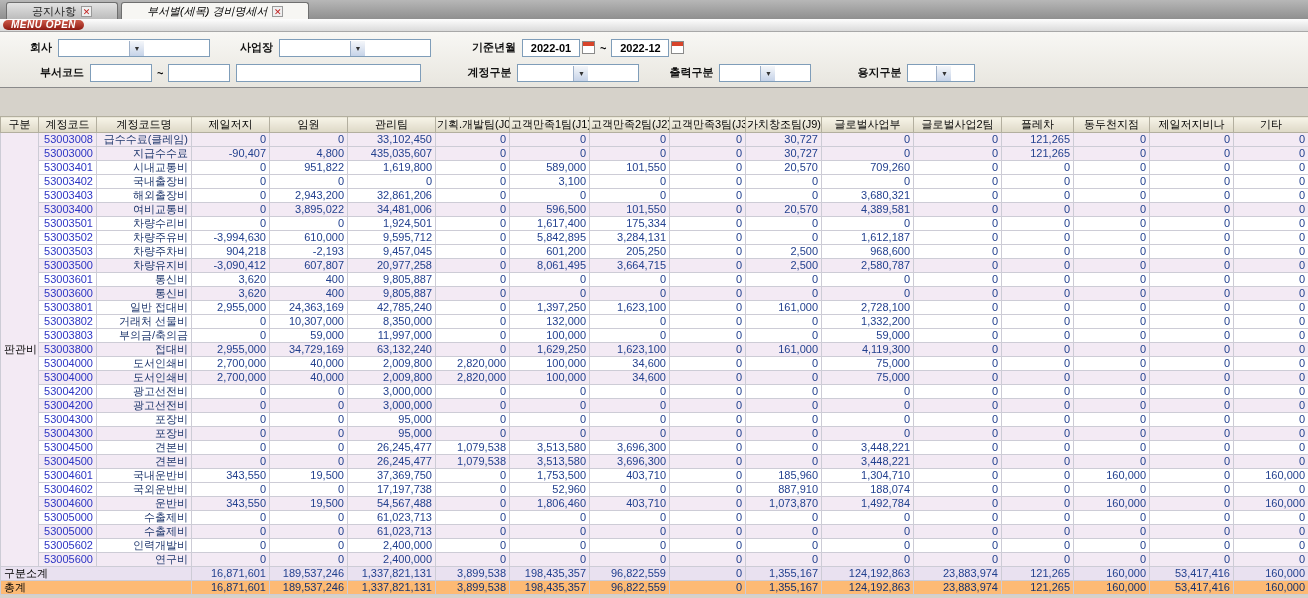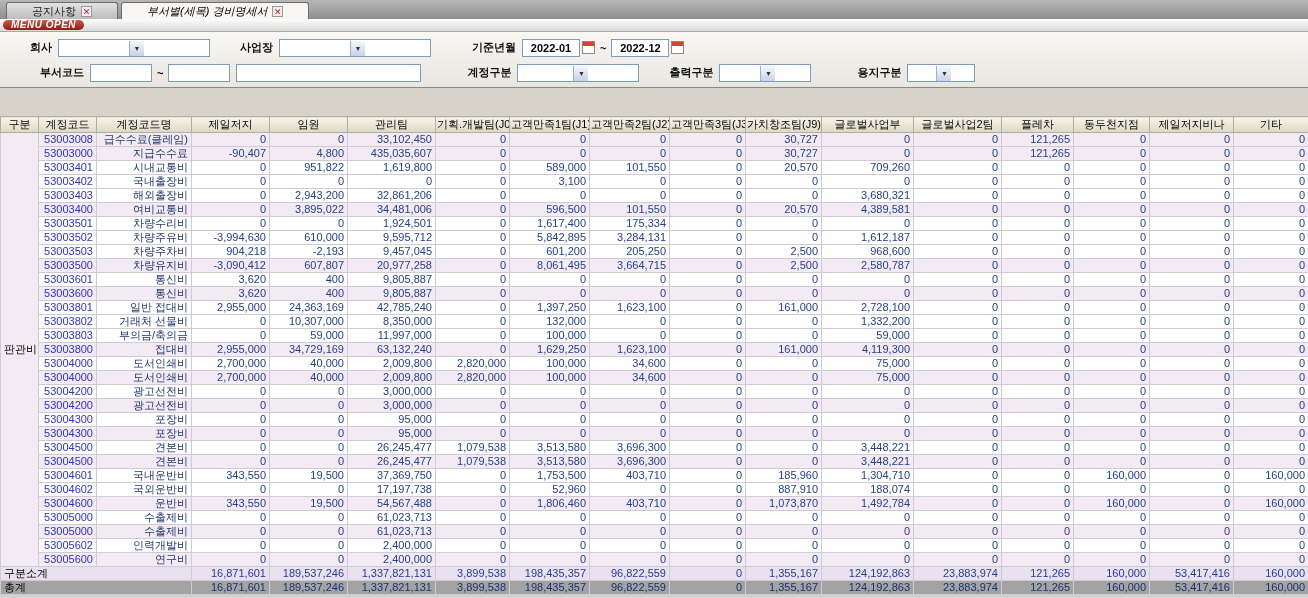--- a/index.html
+++ b/index.html
@@ -51,21 +51,21 @@
     white-space:nowrap; overflow:hidden; font-size:11px; color:#23418f; }
   .grid td.code { color:#2c34c4; text-align:right; }
   .grid td.name { text-align:right; color:#20386e; }
   .grid td.num  { text-align:right; }
   tr.plain  td { background:#ffffff; }
   tr.shaded td { background:#f3eaf4; }
   .grid td.group-cell { background:#f3eaf4; color:#000; text-align:right;
     vertical-align:middle; }
   tr.subtotal td { background:#e9e1f0; }
   tr.subtotal td.label { color:#000; text-align:left; }
-  tr.total td { background:#a3a3a3; color:#16336f; }
+  tr.total td { background:#fdba74; color:#16336f; }
   tr.total td.label { color:#000; text-align:left; }
 
   
   .ml6{margin-left:6px}.ml25{margin-left:41px}.ml30{margin-left:30px}
   .ml40{margin-left:40px}.ml46{margin-left:46px}.ml60{margin-left:30px}
   .w150{width:152px}.w122{width:122px}.w92{width:92px}.w68{width:68px}
   .w62{width:62px}.w185{width:185px}
 </style>
 </head>
 <body>

